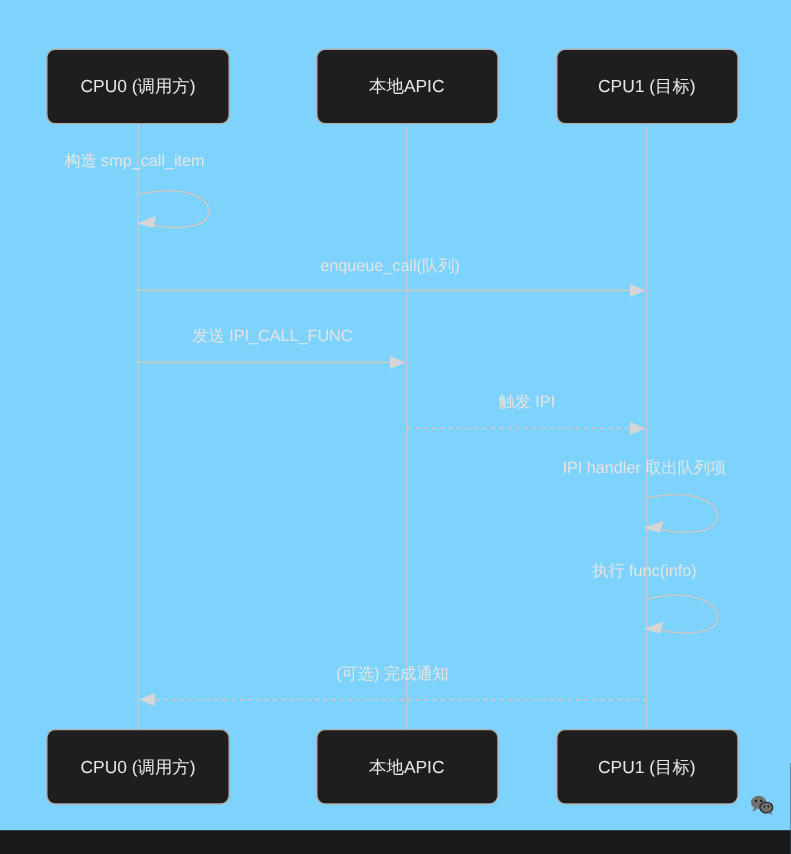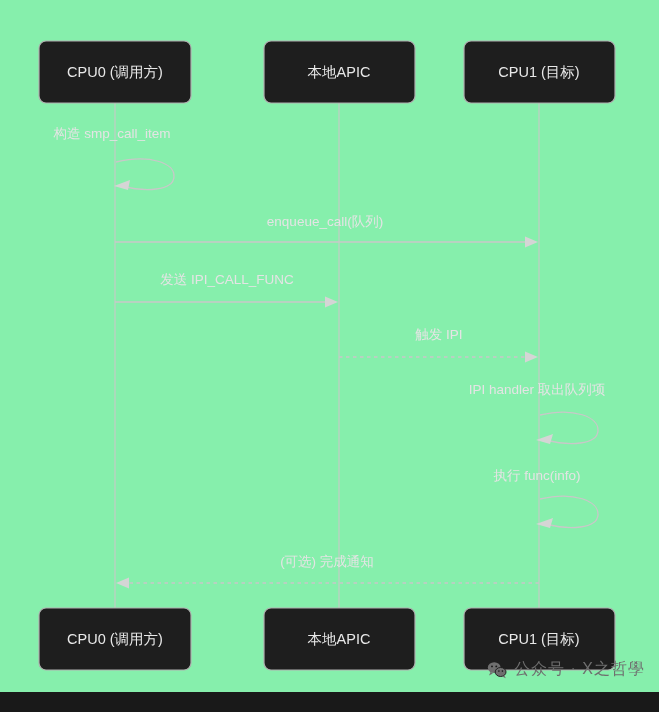--- a/index.html
+++ b/index.html
@@ -4,21 +4,21 @@
 <style>
   html, body {
     margin: 0;
     padding: 0;
     background: #191919;
   }
   #canvas {
     position: relative;
     width: 659px;
     height: 692px;
-    background: #86efac;
+    background: #7dd3fc;
     overflow: hidden;
     font-family: "Liberation Sans", "DejaVu Sans", sans-serif;
   }
   svg#diagram {
     position: absolute;
     left: 0;
     top: 0;
     width: 659px;
     height: 712px;
   }
@@ -176,16 +176,15 @@
         <ellipse cx="7.2" cy="6.6" rx="6.4" ry="5.4" fill="#6f6f6f"></ellipse>
         <polygon points="3.6,10.8 2.0,14.4 5.8,12.4" fill="#6f6f6f"></polygon>
         <circle cx="5.0" cy="5.4" r="0.95" fill="#191919"></circle>
         <circle cx="9.3" cy="5.4" r="0.95" fill="#191919"></circle>
         <ellipse cx="13.6" cy="11.0" rx="5.4" ry="4.5" fill="#6f6f6f" stroke="#191919" stroke-width="0.9"></ellipse>
         <polygon points="17.2,14.2 18.8,17.2 15.2,15.6" fill="#6f6f6f"></polygon>
         <circle cx="11.9" cy="10.1" r="0.8" fill="#191919"></circle>
         <circle cx="15.4" cy="10.1" r="0.8" fill="#191919"></circle>
       </svg>
     </span>
-    <span>公众号 · X之哲學</span>
   </div>
 
 </div>
 
 </body></html>

